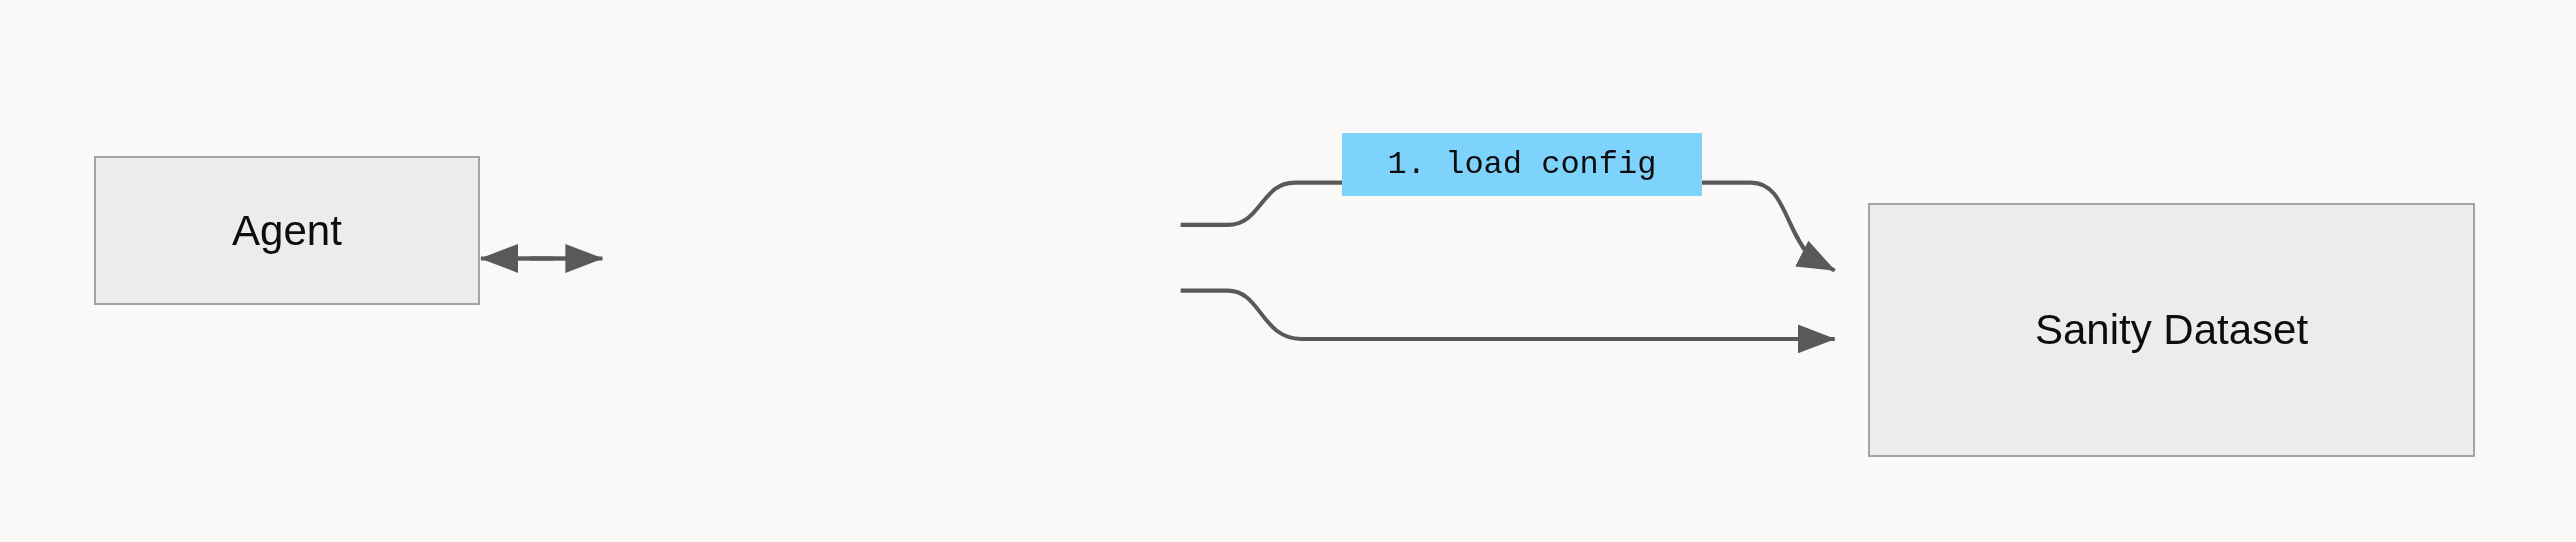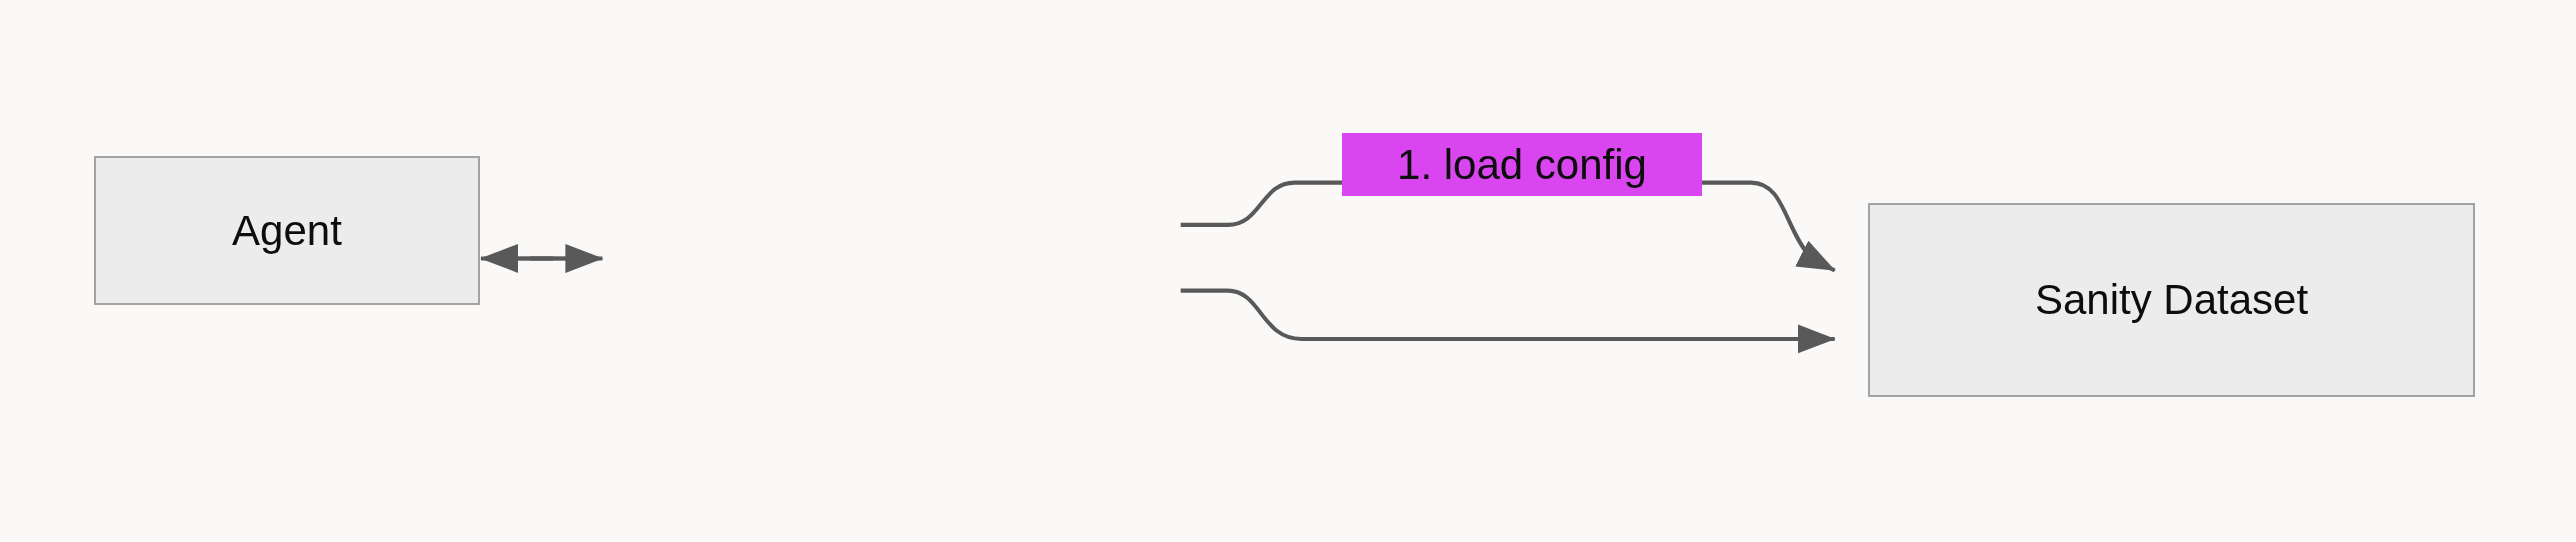--- a/index.html
+++ b/index.html
@@ -31,35 +31,35 @@
   .node-label {
     font-family: "Liberation Sans", sans-serif;
     font-size: 42px;
     color: #0d0d0d;
     line-height: 1;
     letter-spacing: 0px;
     white-space: nowrap;
   }
   #node-agent   { left: 94px;  top: 156px; width: 386px; height: 149px; }
   #node-mcp     { left: 606px;  top: 156px; width: 574px; height: 203px; }
-  #node-dataset { left: 1868px; top: 203px; width: 607px; height: 194px; }
+  #node-dataset { left: 1868px; top: 203px; width: 607px; height: 254px; }
 
   #edge-layer {
     position: absolute;
     left: 0; top: 0;
     width: 2576px;
     height: 543px;
     pointer-events: none;
   }
 
   .edge-label {
     position: absolute;
-    background: #d946ef;
-    font-family: Liberation Sans, sans-serif;
-    font-size: 42px;
+    background: #7dd3fc;
+    font-family: Liberation Mono, monospace;
+    font-size: 32px;
     color: #0d0d0d;
     line-height: 1;
     white-space: nowrap;
     display: flex;
     align-items: center;
     justify-content: center;
     padding: 0 4px;
     box-sizing: border-box;
   }
   #edge-label-1 { left: 1342px; top: 133px; width: 360px; height: 63px; }

